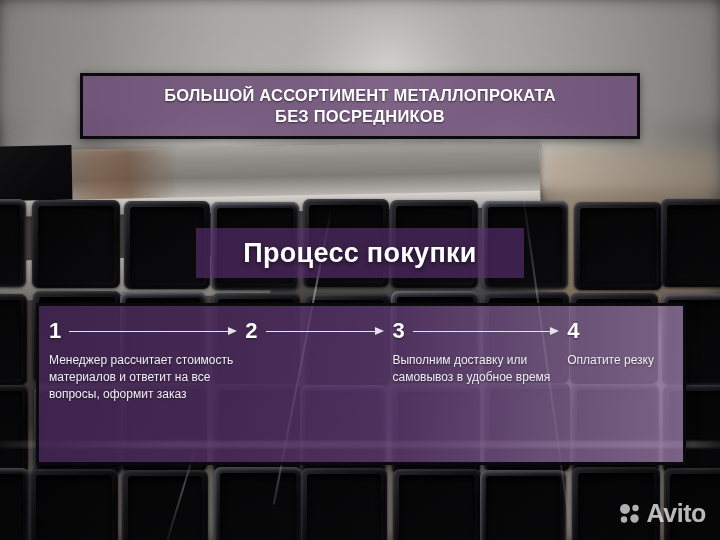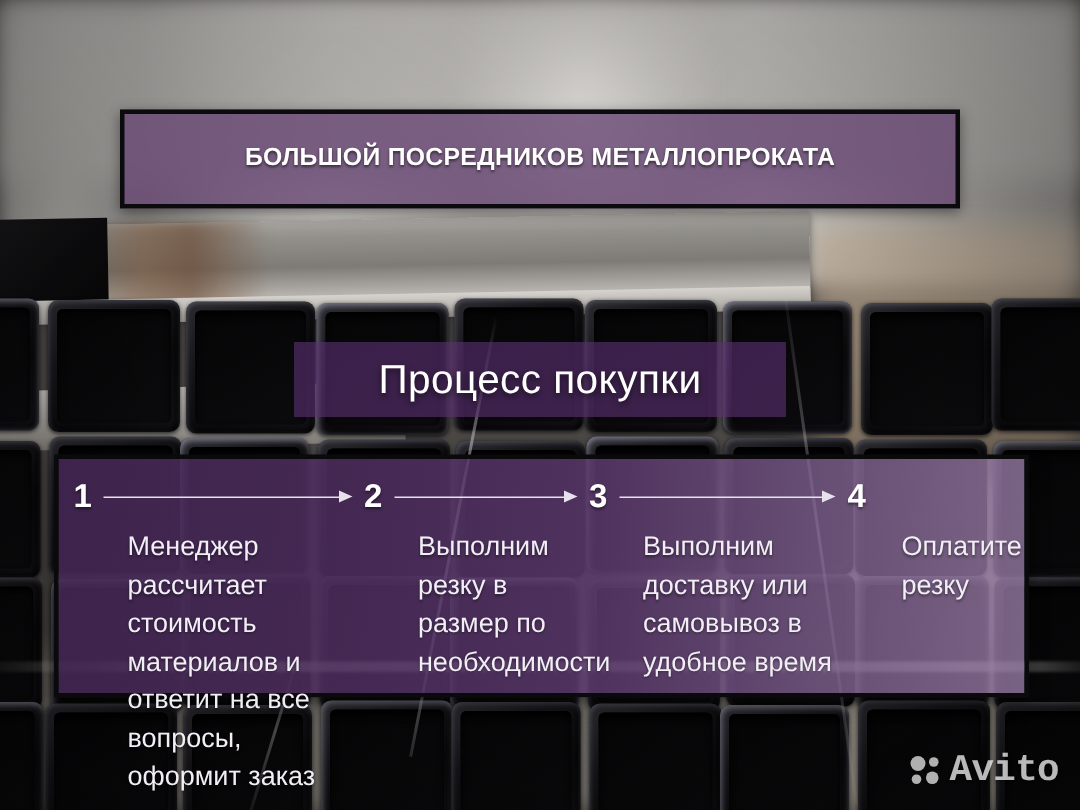--- a/index.html
+++ b/index.html
@@ -140,21 +140,21 @@
     text-shadow:0 1px 2px rgba(0,0,0,.55);
   }
 
   
   #section-banner {
     position:absolute; left:196px; top:228px; width:328px; height:50px;
     background:rgba(92,48,116,.62);
     display:flex; align-items:center; justify-content:center;
   }
   #section-banner .stxt {
-    color:#ffffff; font-weight:normal; font-size:27px; letter-spacing:.3px;
+    color:#ffffff; font-weight:bold; font-size:27px; letter-spacing:.3px;
     text-shadow:0 2px 4px rgba(0,0,0,.6);
   }
 
   
   #steps-panel {
     position:absolute; left:36px; top:303px; width:650px; height:162px;
     border:3px solid #0a0a0c;
     background:
       linear-gradient(90deg,
         rgba(70,40,86,.88) 0%,
@@ -175,41 +175,39 @@
   .arrow .ln {
     position:absolute; left:0; right:9px; top:5px; height:1.4px;
     background:#e6e1ea;
   }
   .arrow .hd {
     position:absolute; right:0; top:0.5px; width:0; height:0;
     border-top:4.5px solid transparent; border-bottom:4.5px solid transparent;
     border-left:9px solid #e6e1ea;
   }
   .step-text {
-    color:#f2eef5; font-size:18px; line-height:1.42; margin-top:8px;
+    color:#f2eef5; font-size:12px; line-height:1.42; margin-top:8px;
     text-shadow:0 1px 2px rgba(0,0,0,.45);
-    margin-left:36px;
   }
   .step.s1 { width:200px; }
   .step.s2 { width:150px; }
   .step.s3 { width:178px; }
   .step.s4 { width:110px; padding-right:0; }
   .step.s4 .step-head { justify-content:flex-start; }
 
   
   #avito {
     position:absolute; right:14px; bottom:12px;
     display:flex; align-items:center; gap:5px;
     opacity:.72;
   }
   #avito svg { display:block; }
   #avito .wm {
     color:#ffffff; font-size:25px; font-weight:bold; letter-spacing:-.4px;
     text-shadow:0 1px 2px rgba(0,0,0,.25);
-    font-family:Liberation Mono, monospace;
   }
 </style>
 </head>
 <body>
 
 <div id="photo">
   <div class="haze"></div>
   <div class="haze2"></div>
   <div class="haze3"></div>
   <div class="warmwall"></div>
@@ -264,21 +262,22 @@
 
   <div class="strap"></div>
   <div class="strap b"></div>
   <div class="strap c"></div>
   <div class="shine"></div>
   <div class="vignette"></div>
 </div>
 
 <div id="header-banner">
   <div>
-    <div class="htxt">БОЛЬШОЙ ПОСРЕДНИКОВ МЕТАЛЛОПРОКАТА</div>
+    <div class="htxt">БОЛЬШОЙ АССОРТИМЕНТ МЕТАЛЛОПРОКАТА</div>
+    <div class="htxt">БЕЗ ПОСРЕДНИКОВ</div>
   </div>
 </div>
 
 <div id="section-banner">
   <div class="stxt">Процесс покупки</div>
 </div>
 
 <div id="steps-panel">
 
   <div class="step s1">
@@ -293,21 +292,20 @@
   </div>
 
   <div class="step s2">
     <div class="step-head">
       <div class="step-num">2</div>
       <div class="arrow">
         <div class="ln"></div>
           <div class="hd"></div>
       </div>
     </div>
-    <div class="step-text">Выполним резку в размер по необходимости</div>
   </div>
 
   <div class="step s3">
     <div class="step-head">
       <div class="step-num">3</div>
       <div class="arrow">
         <div class="ln"></div>
           <div class="hd"></div>
       </div>
     </div>

